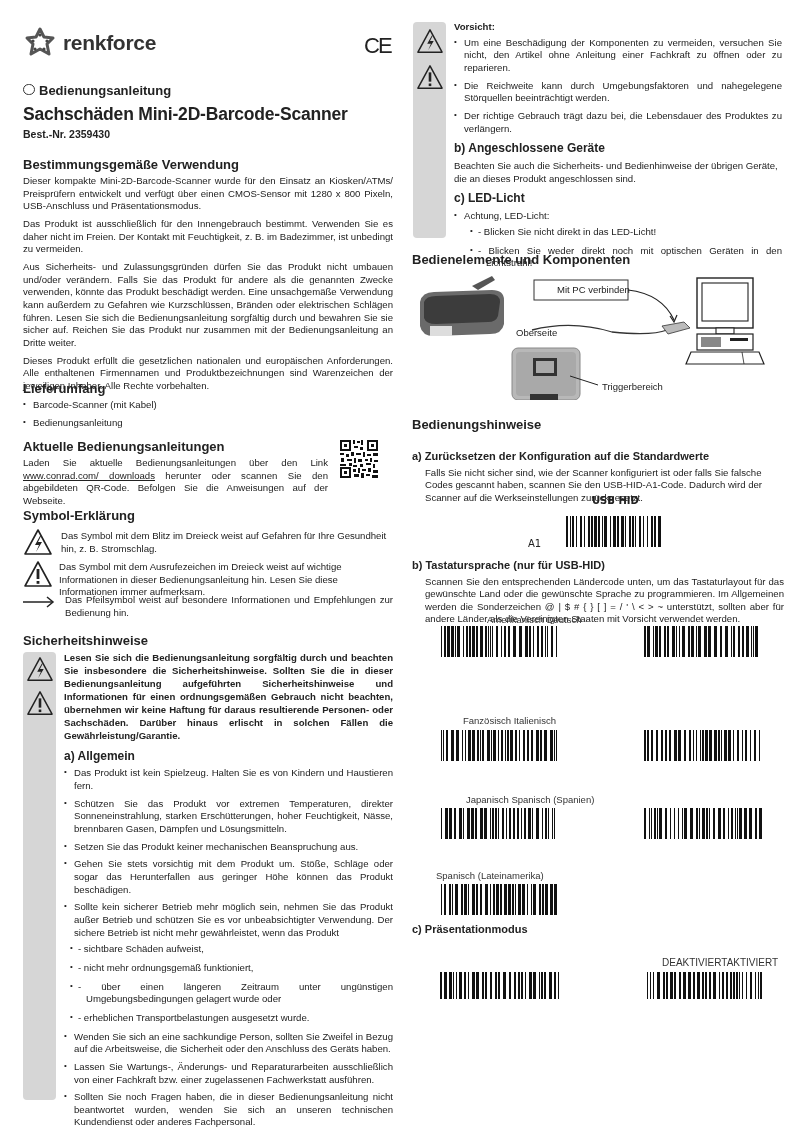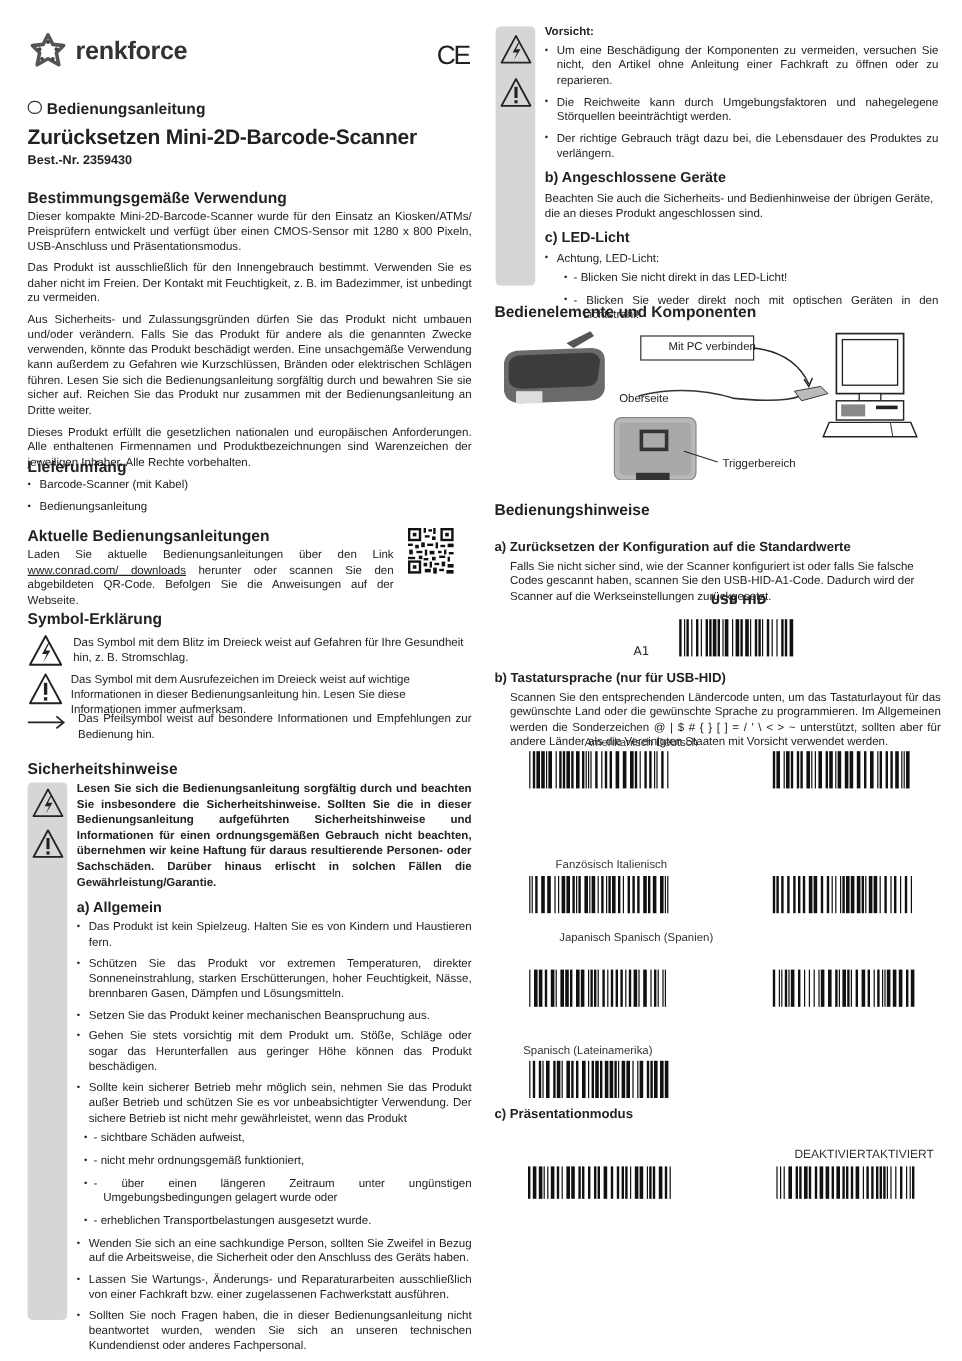--- a/index.html
+++ b/index.html
@@ -43,21 +43,21 @@
   </svg>
   <span class="abs logo-text" style="left:40px;top:3px;">renkforce</span>
 </div>
 <div class="abs ce" style="left:364px;top:31px;">CE</div>
 
 <div class="col left">
   <div class="abs" style="left:0;top:82px;">
     <span class="abs" style="left:0;top:2px;width:12px;height:11px;border:1px solid #333;border-radius:6px;"></span>
     <span class="abs subtitle" style="left:16px;top:0;white-space:nowrap;">Bedienungsanleitung</span>
   </div>
-  <h1 class="abs title" style="left:0;top:103px;white-space:nowrap;">Zurücksetzen Mini-2D-Barcode-Scanner</h1>
+  <h1 class="abs title" style="left:0;top:103px;white-space:nowrap;">Sachschäden Mini-2D-Barcode-Scanner</h1>
   <div class="abs bestnr" style="left:0;top:128px;">Best.-Nr. 2359430</div>
 
   <div class="abs" style="left:0;top:156px;width:370px;">
     <h2>Bestimmungsgemäße Verwendung</h2>
     <p>Dieser kompakte Mini-2D-Barcode-Scanner wurde für den Einsatz an Kiosken/ATMs/ Preisprüfern entwickelt und verfügt über einen CMOS-Sensor mit 1280 x 800 Pixeln, USB-Anschluss und Präsentationsmodus.</p>
     <p>Das Produkt ist ausschließlich für den Innengebrauch bestimmt. Verwenden Sie es daher nicht im Freien. Der Kontakt mit Feuchtigkeit, z. B. im Badezimmer, ist unbedingt zu vermeiden.</p>
     <p>Aus Sicherheits- und Zulassungsgründen dürfen Sie das Produkt nicht umbauen und/oder verändern. Falls Sie das Produkt für andere als die genannten Zwecke verwenden, könnte das Produkt beschädigt werden. Eine unsachgemäße Verwendung kann außerdem zu Gefahren wie Kurzschlüssen, Bränden oder elektrischen Schlägen führen. Lesen Sie sich die Bedienungsanleitung sorgfältig durch und bewahren Sie sie sicher auf. Reichen Sie das Produkt nur zusammen mit der Bedienungsanleitung an Dritte weiter.</p>
     <p>Dieses Produkt erfüllt die gesetzlichen nationalen und europäischen Anforderungen. Alle enthaltenen Firmennamen und Produktbezeichnungen sind Warenzeichen der jeweiligen Inhaber. Alle Rechte vorbehalten.</p>
   </div>
 
@@ -415,21 +415,21 @@
       <span style="position:absolute;left:84px;top:0;width:3px;height:100%;background:#111"></span>
       <span style="position:absolute;left:89px;top:0;width:1px;height:100%;background:#111"></span>
       <span style="position:absolute;left:93px;top:0;width:2px;height:100%;background:#111"></span>
       <span style="position:absolute;left:98px;top:0;width:1px;height:100%;background:#111"></span>
       <span style="position:absolute;left:101px;top:0;width:2px;height:100%;background:#111"></span>
       <span style="position:absolute;left:106px;top:0;width:1px;height:100%;background:#111"></span>
       <span style="position:absolute;left:110px;top:0;width:2px;height:100%;background:#111"></span>
       <span style="position:absolute;left:115px;top:0;width:1px;height:100%;background:#111"></span>
     </div>
 
-  <div class="bc-label" style="left:54px;top:776px;">Japanisch Spanisch (Spanien)</div>
+  <div class="bc-label" style="left:54px;top:794px;">Japanisch Spanisch (Spanien)</div>
   <div class="barcode bc" style="left:29px;top:808px;width:119px;">
       <span style="position:absolute;left:0px;top:0;width:1px;height:100%;background:#111"></span>
       <span style="position:absolute;left:4px;top:0;width:3px;height:100%;background:#111"></span>
       <span style="position:absolute;left:8px;top:0;width:3px;height:100%;background:#111"></span>
       <span style="position:absolute;left:13px;top:0;width:2px;height:100%;background:#111"></span>
       <span style="position:absolute;left:18px;top:0;width:3px;height:100%;background:#111"></span>
       <span style="position:absolute;left:22px;top:0;width:1px;height:100%;background:#111"></span>
       <span style="position:absolute;left:26px;top:0;width:3px;height:100%;background:#111"></span>
       <span style="position:absolute;left:30px;top:0;width:3px;height:100%;background:#111"></span>
       <span style="position:absolute;left:34px;top:0;width:2px;height:100%;background:#111"></span>

